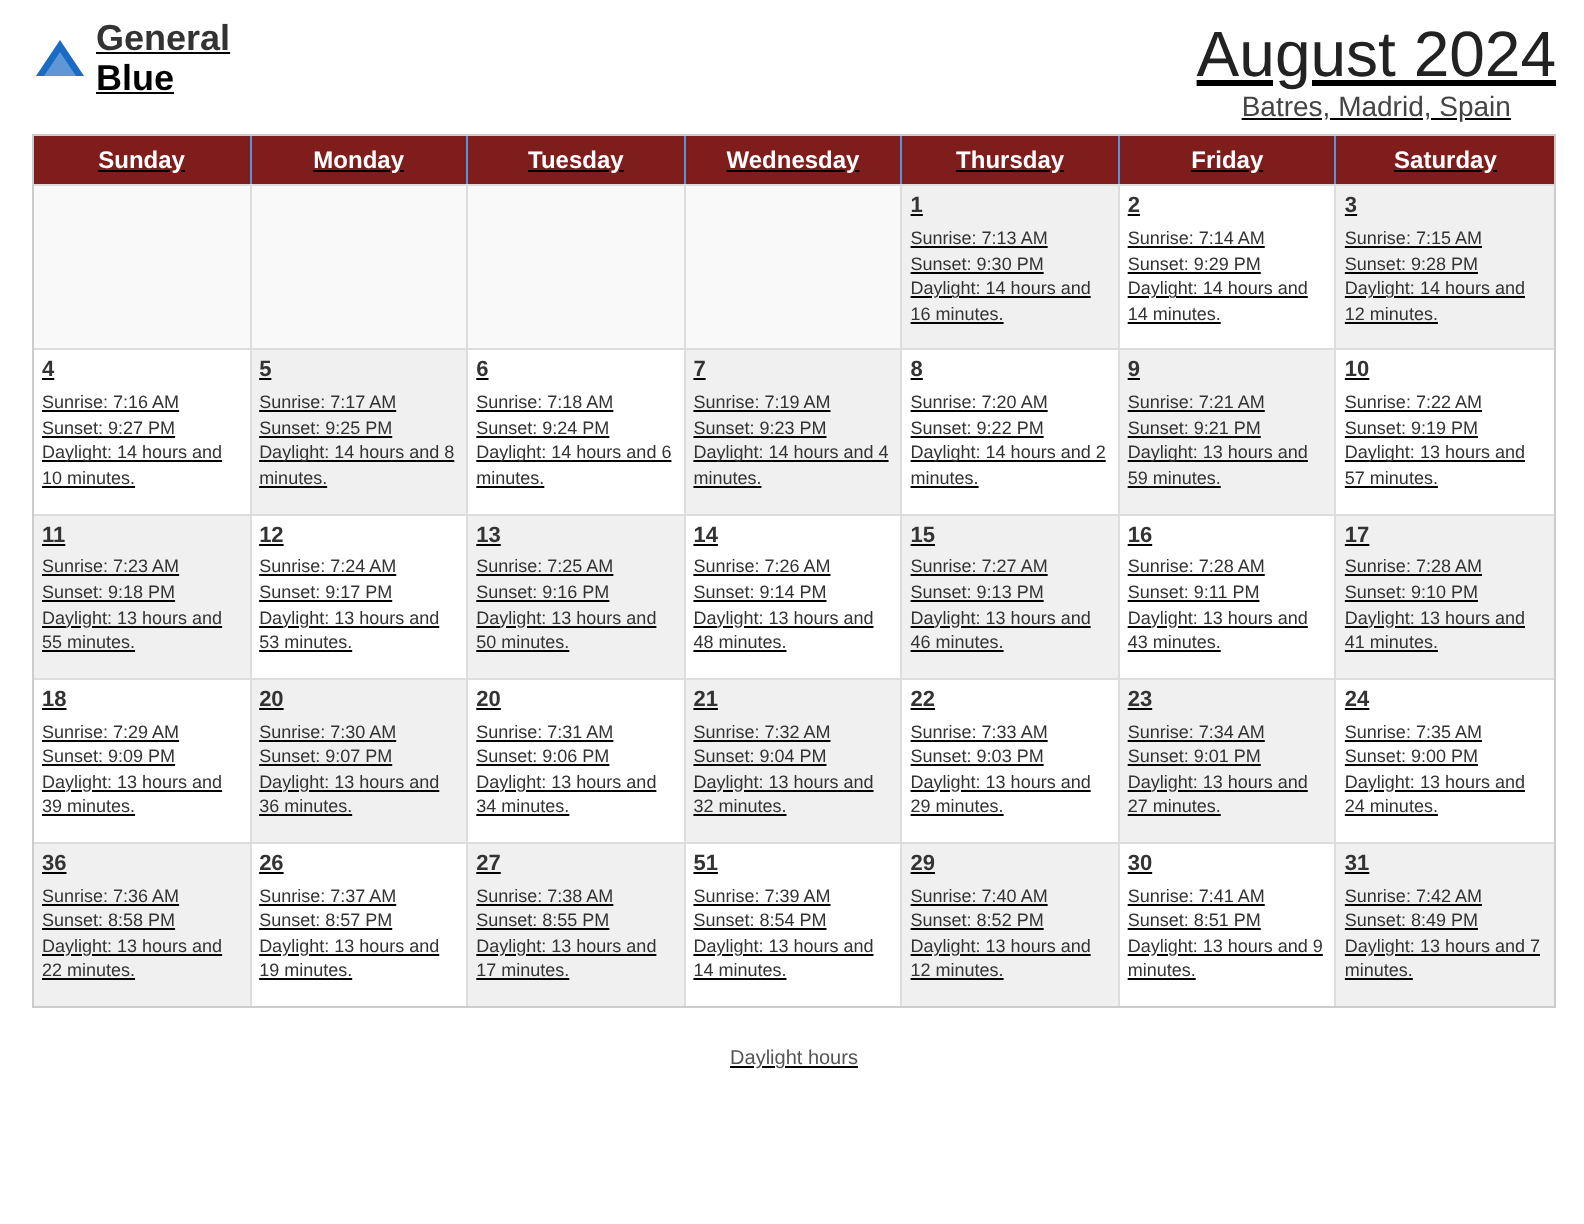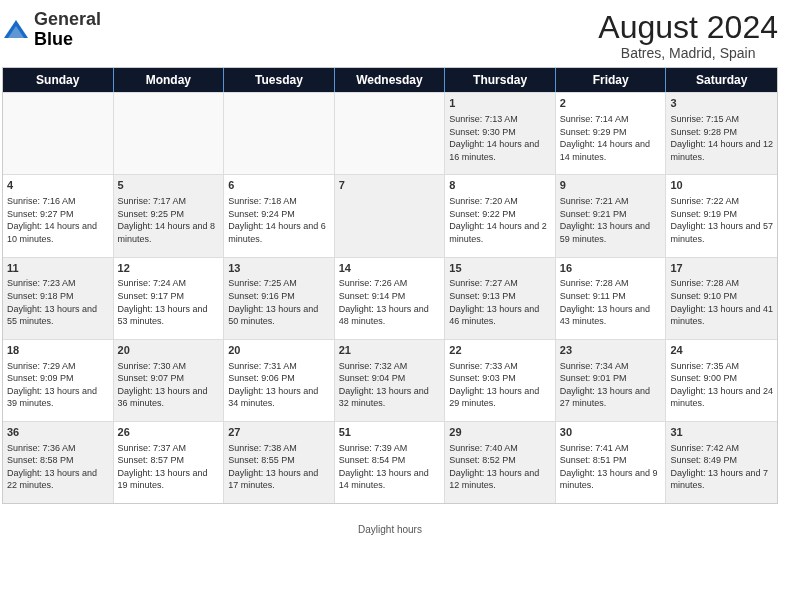--- a/index.html
+++ b/index.html
@@ -6,23 +6,24 @@
     body {
       font-family: Arial, sans-serif;
       background: #fff;
       width: 792px;
       height: 612px;
       overflow: hidden;
     }
     .page {
       width: 792px;
       height: 543px;
-      padding: 10px 14px 8px 2px;
+      padding: 10px 14px 8px 16px;
       display: flex;
       flex-direction: column;
+      text-decoration: underline;
     }
     .header {
       display: flex;
       justify-content: space-between;
       align-items: flex-start;
       margin-bottom: 6px;
     }
     .logo {
       display: flex;
       align-items: center;
@@ -54,21 +55,21 @@
     }
     .calendar {
       flex: 1;
       display: flex;
       flex-direction: column;
       border: 1px solid #ccc;
     }
     .cal-header-row {
       display: grid;
       grid-template-columns: repeat(7, 1fr);
-      background: #0f172a;
+      background: #7f1d1d;
     }
     .cal-header-cell {
       color: #fff;
       font-size: 12px;
       font-weight: bold;
       text-align: center;
       padding: 5px 2px;
       border-right: 1px solid #5594d8;
     }
     .cal-header-cell:last-child { border-right: none; }
@@ -172,20 +173,21 @@
           <div class="cal-cell shaded">
             <span class="day-num">5</span>
             <div class="cell-text">Sunrise: 7:17 AM<br>Sunset: 9:25 PM<br>Daylight: 14 hours and 8 minutes.</div>
           </div>
           <div class="cal-cell">
             <span class="day-num">6</span>
             <div class="cell-text">Sunrise: 7:18 AM<br>Sunset: 9:24 PM<br>Daylight: 14 hours and 6 minutes.</div>
           </div>
           <div class="cal-cell shaded">
             <span class="day-num">7</span>
+            <div class="cell-text">Sunrise: 7:19 AM<br>Sunset: 9:23 PM<br>Daylight: 14 hours and 4 minutes.</div>
           </div>
           <div class="cal-cell">
             <span class="day-num">8</span>
             <div class="cell-text">Sunrise: 7:20 AM<br>Sunset: 9:22 PM<br>Daylight: 14 hours and 2 minutes.</div>
           </div>
           <div class="cal-cell shaded">
             <span class="day-num">9</span>
             <div class="cell-text">Sunrise: 7:21 AM<br>Sunset: 9:21 PM<br>Daylight: 13 hours and 59 minutes.</div>
           </div>
           <div class="cal-cell">

